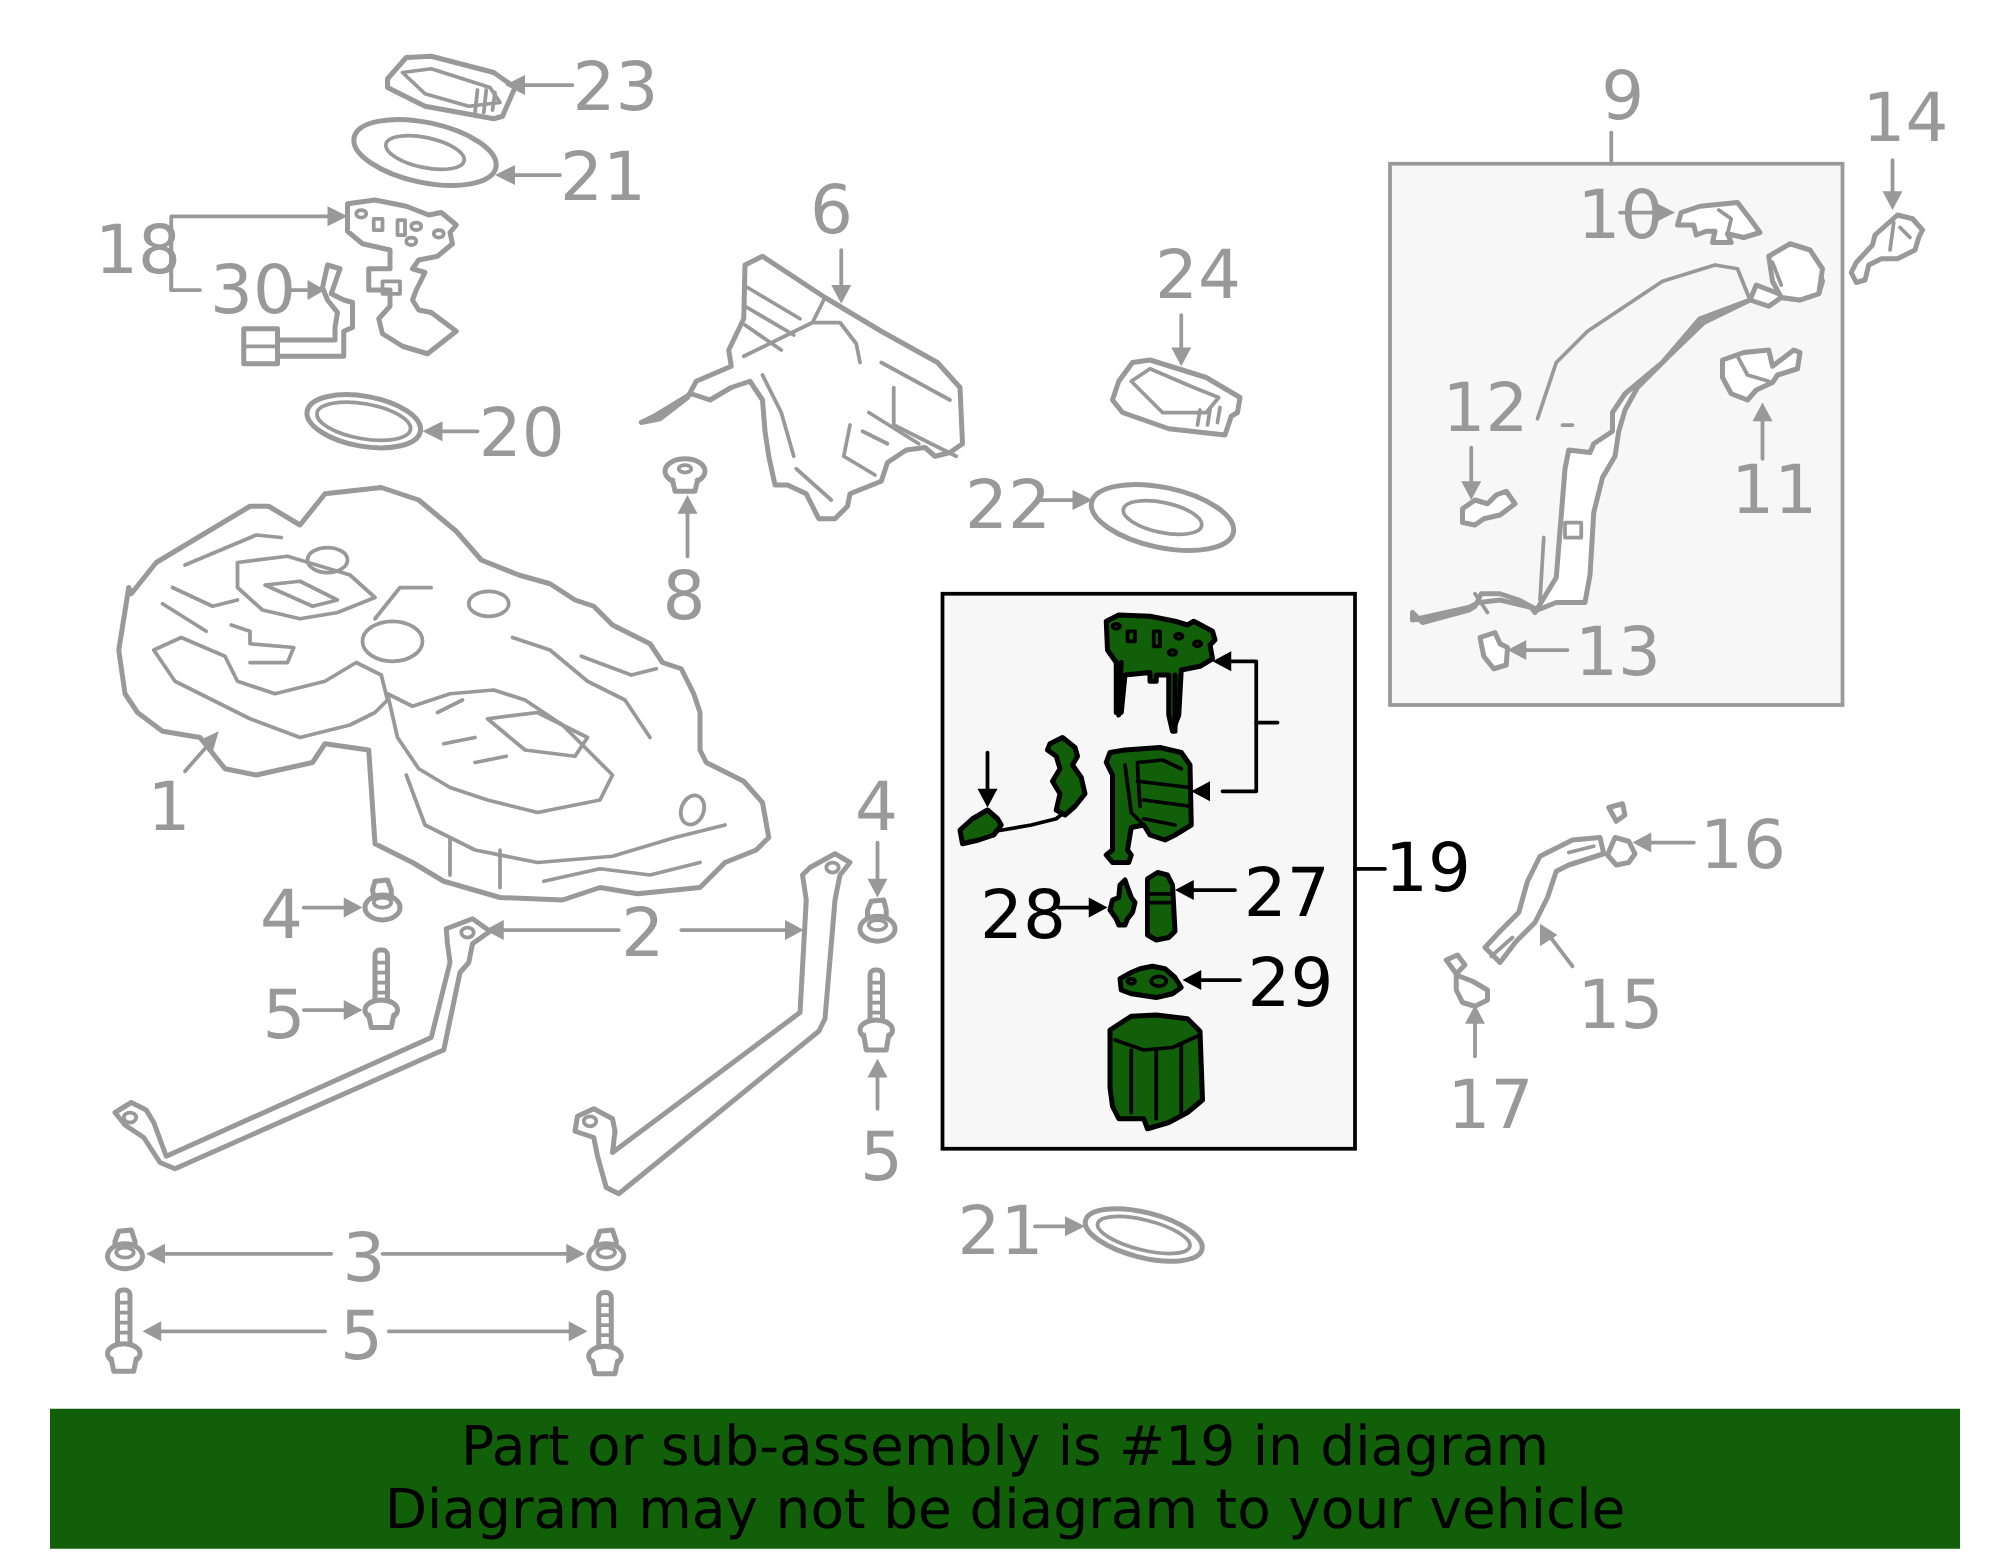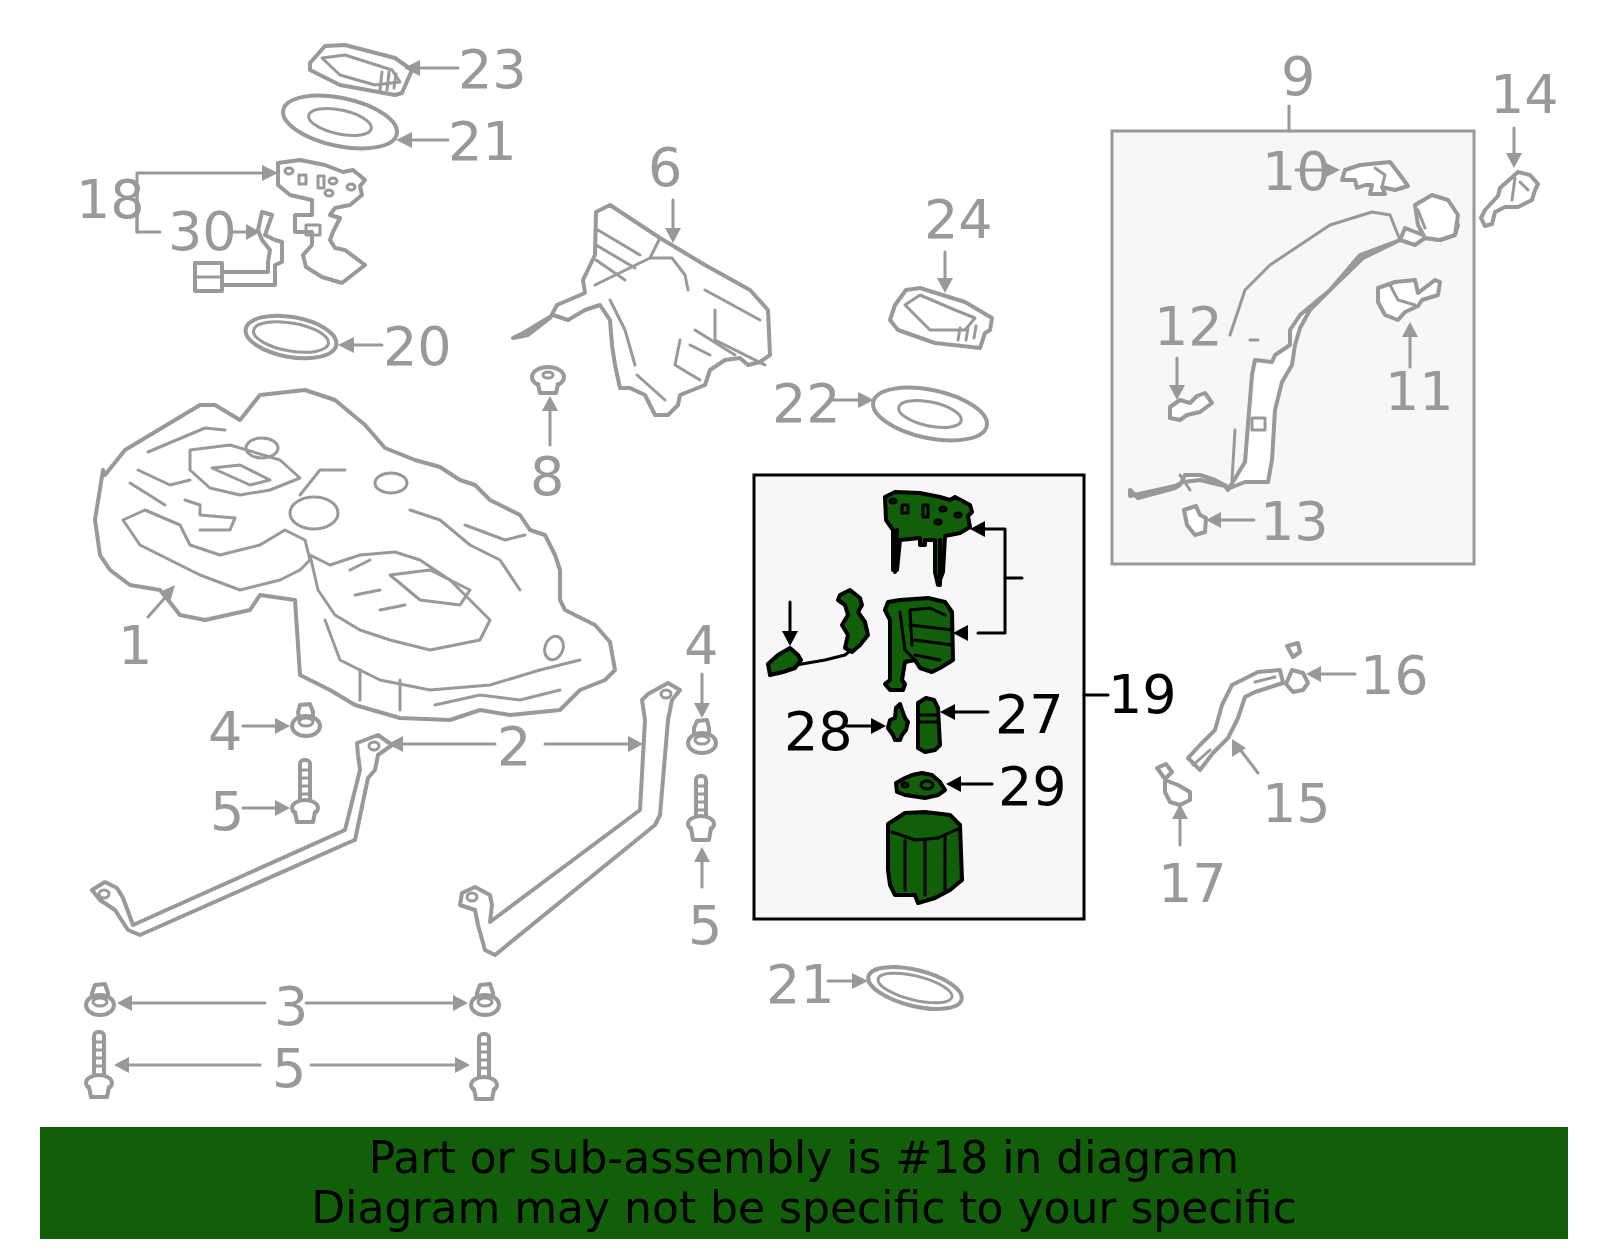--- a/index.html
+++ b/index.html
@@ -432,15 +432,15 @@
   <g>
     <line class="gl" x1="122" y1="1065" x2="260" y2="1065"></line>
     <polygon class="gf" points="114,1065 129,1057 129,1073"></polygon>
     <text class="lbl-gray" x="272" y="1087">5</text>
     <line class="gl" x1="311" y1="1065" x2="462" y2="1065"></line>
     <polygon class="gf" points="470,1065 455,1057 455,1073"></polygon>
   </g>
 </svg>
 
 <div class="banner">
-  <div class="banner-line">Part or sub-assembly is #18 in diagram</div>
-  <div class="banner-line">Diagram may not be specific to your specific</div>
+  <div class="banner-line">Part or sub-assembly is #19 in diagram</div>
+  <div class="banner-line">Diagram may not be diagram to your vehicle</div>
 </div>
 
 </body></html>

